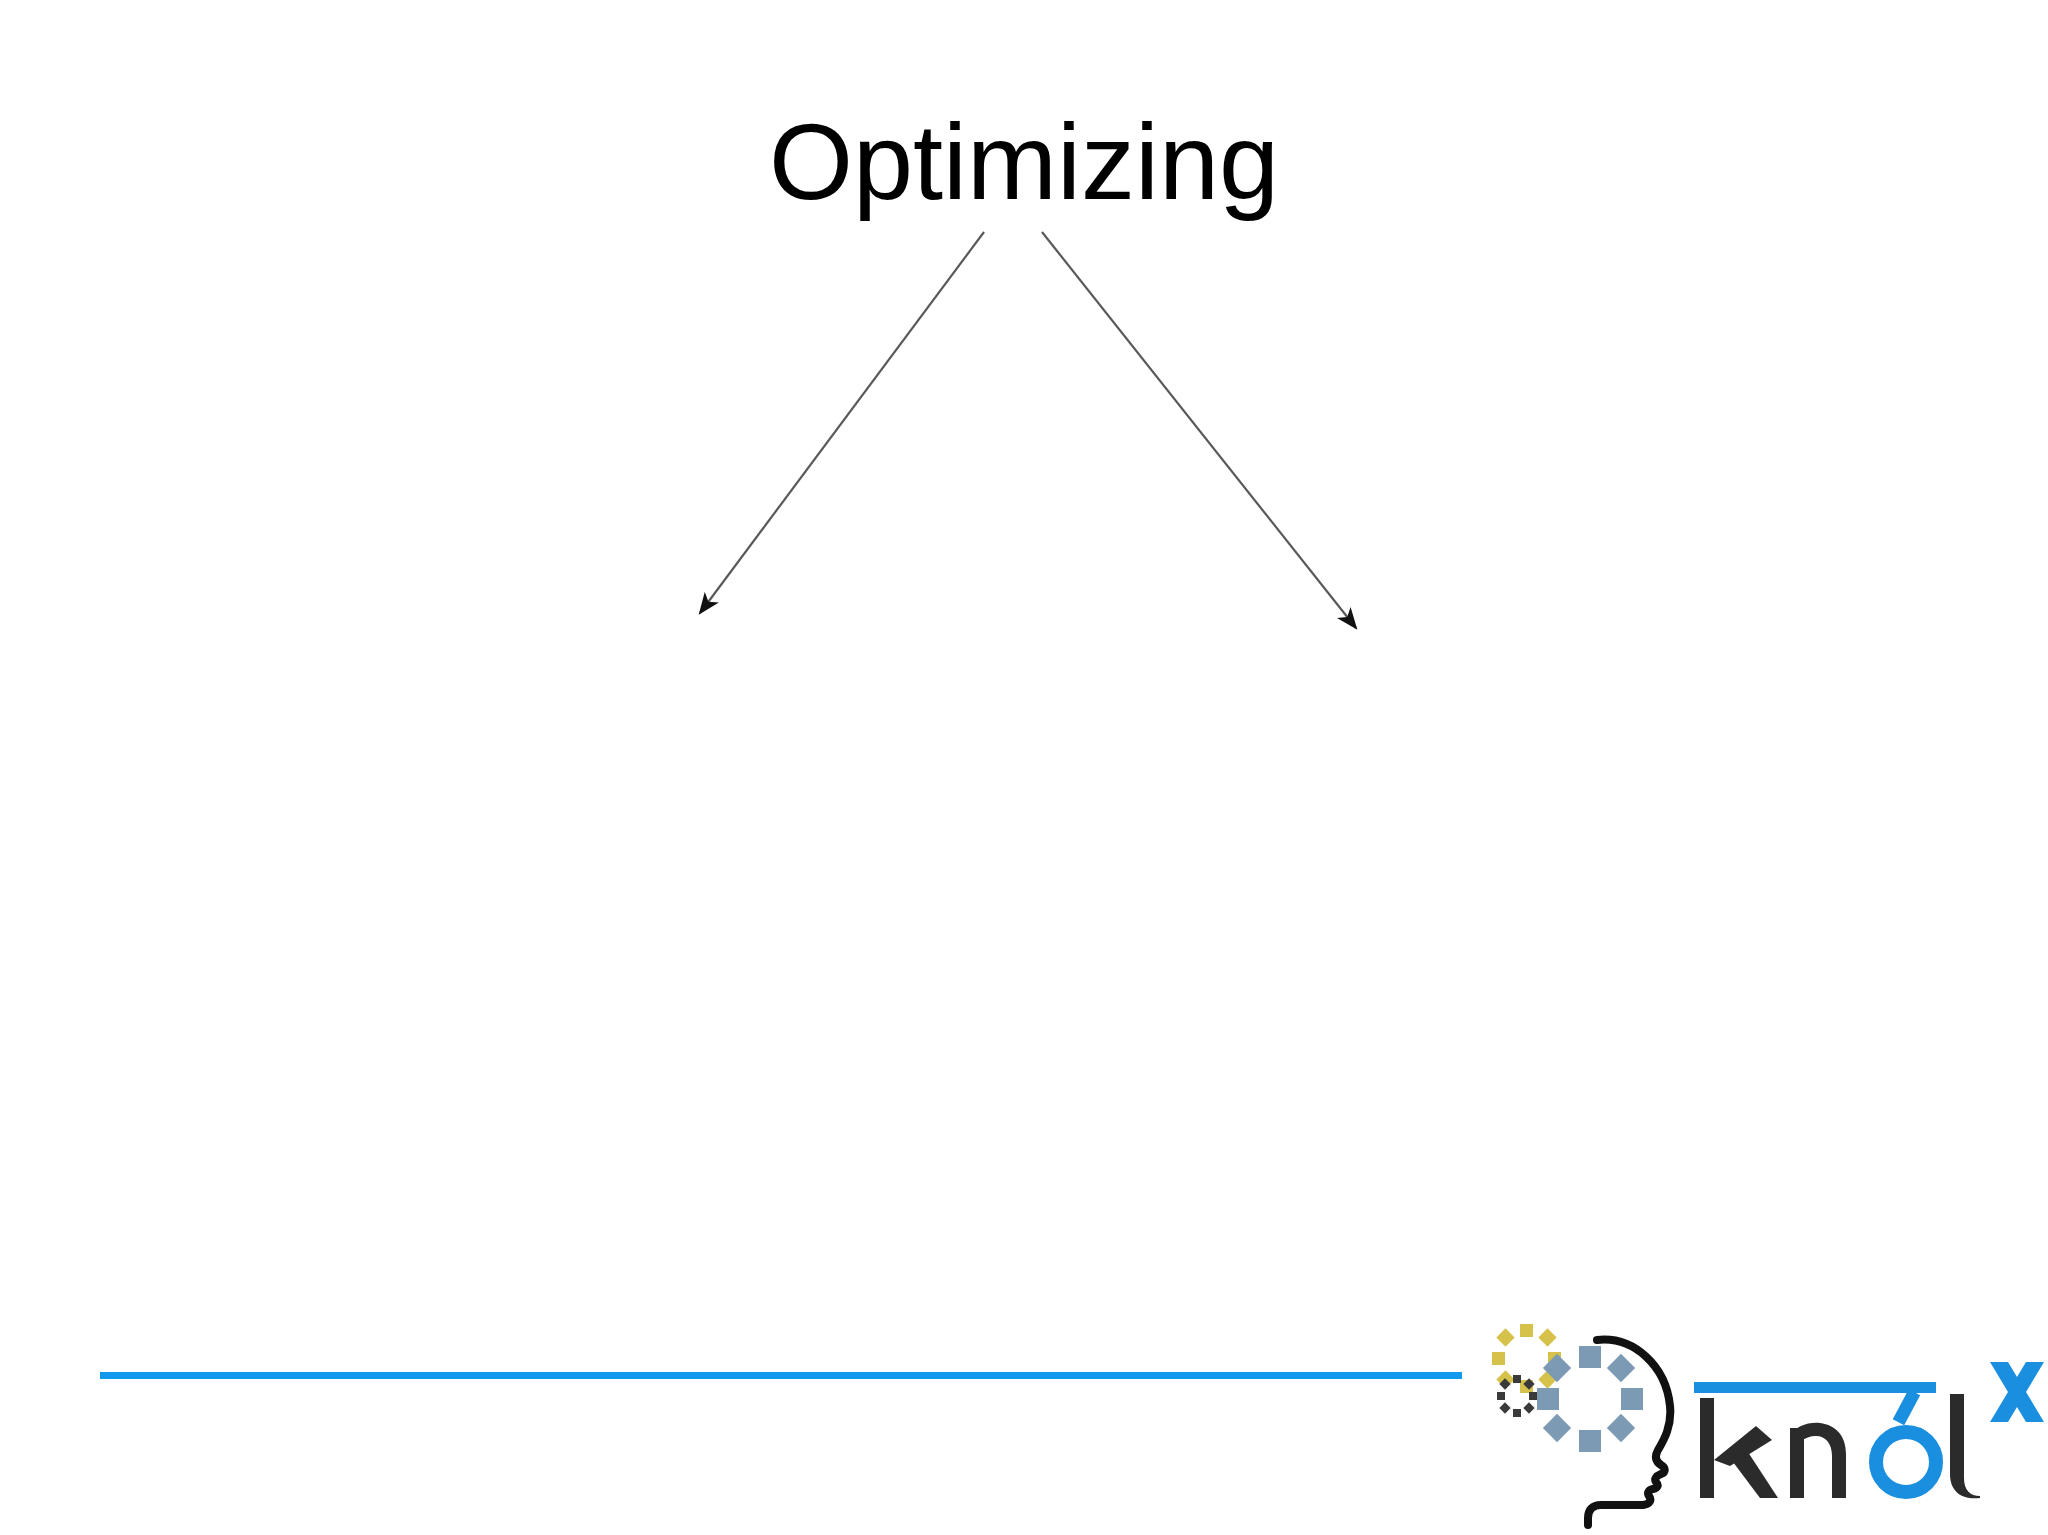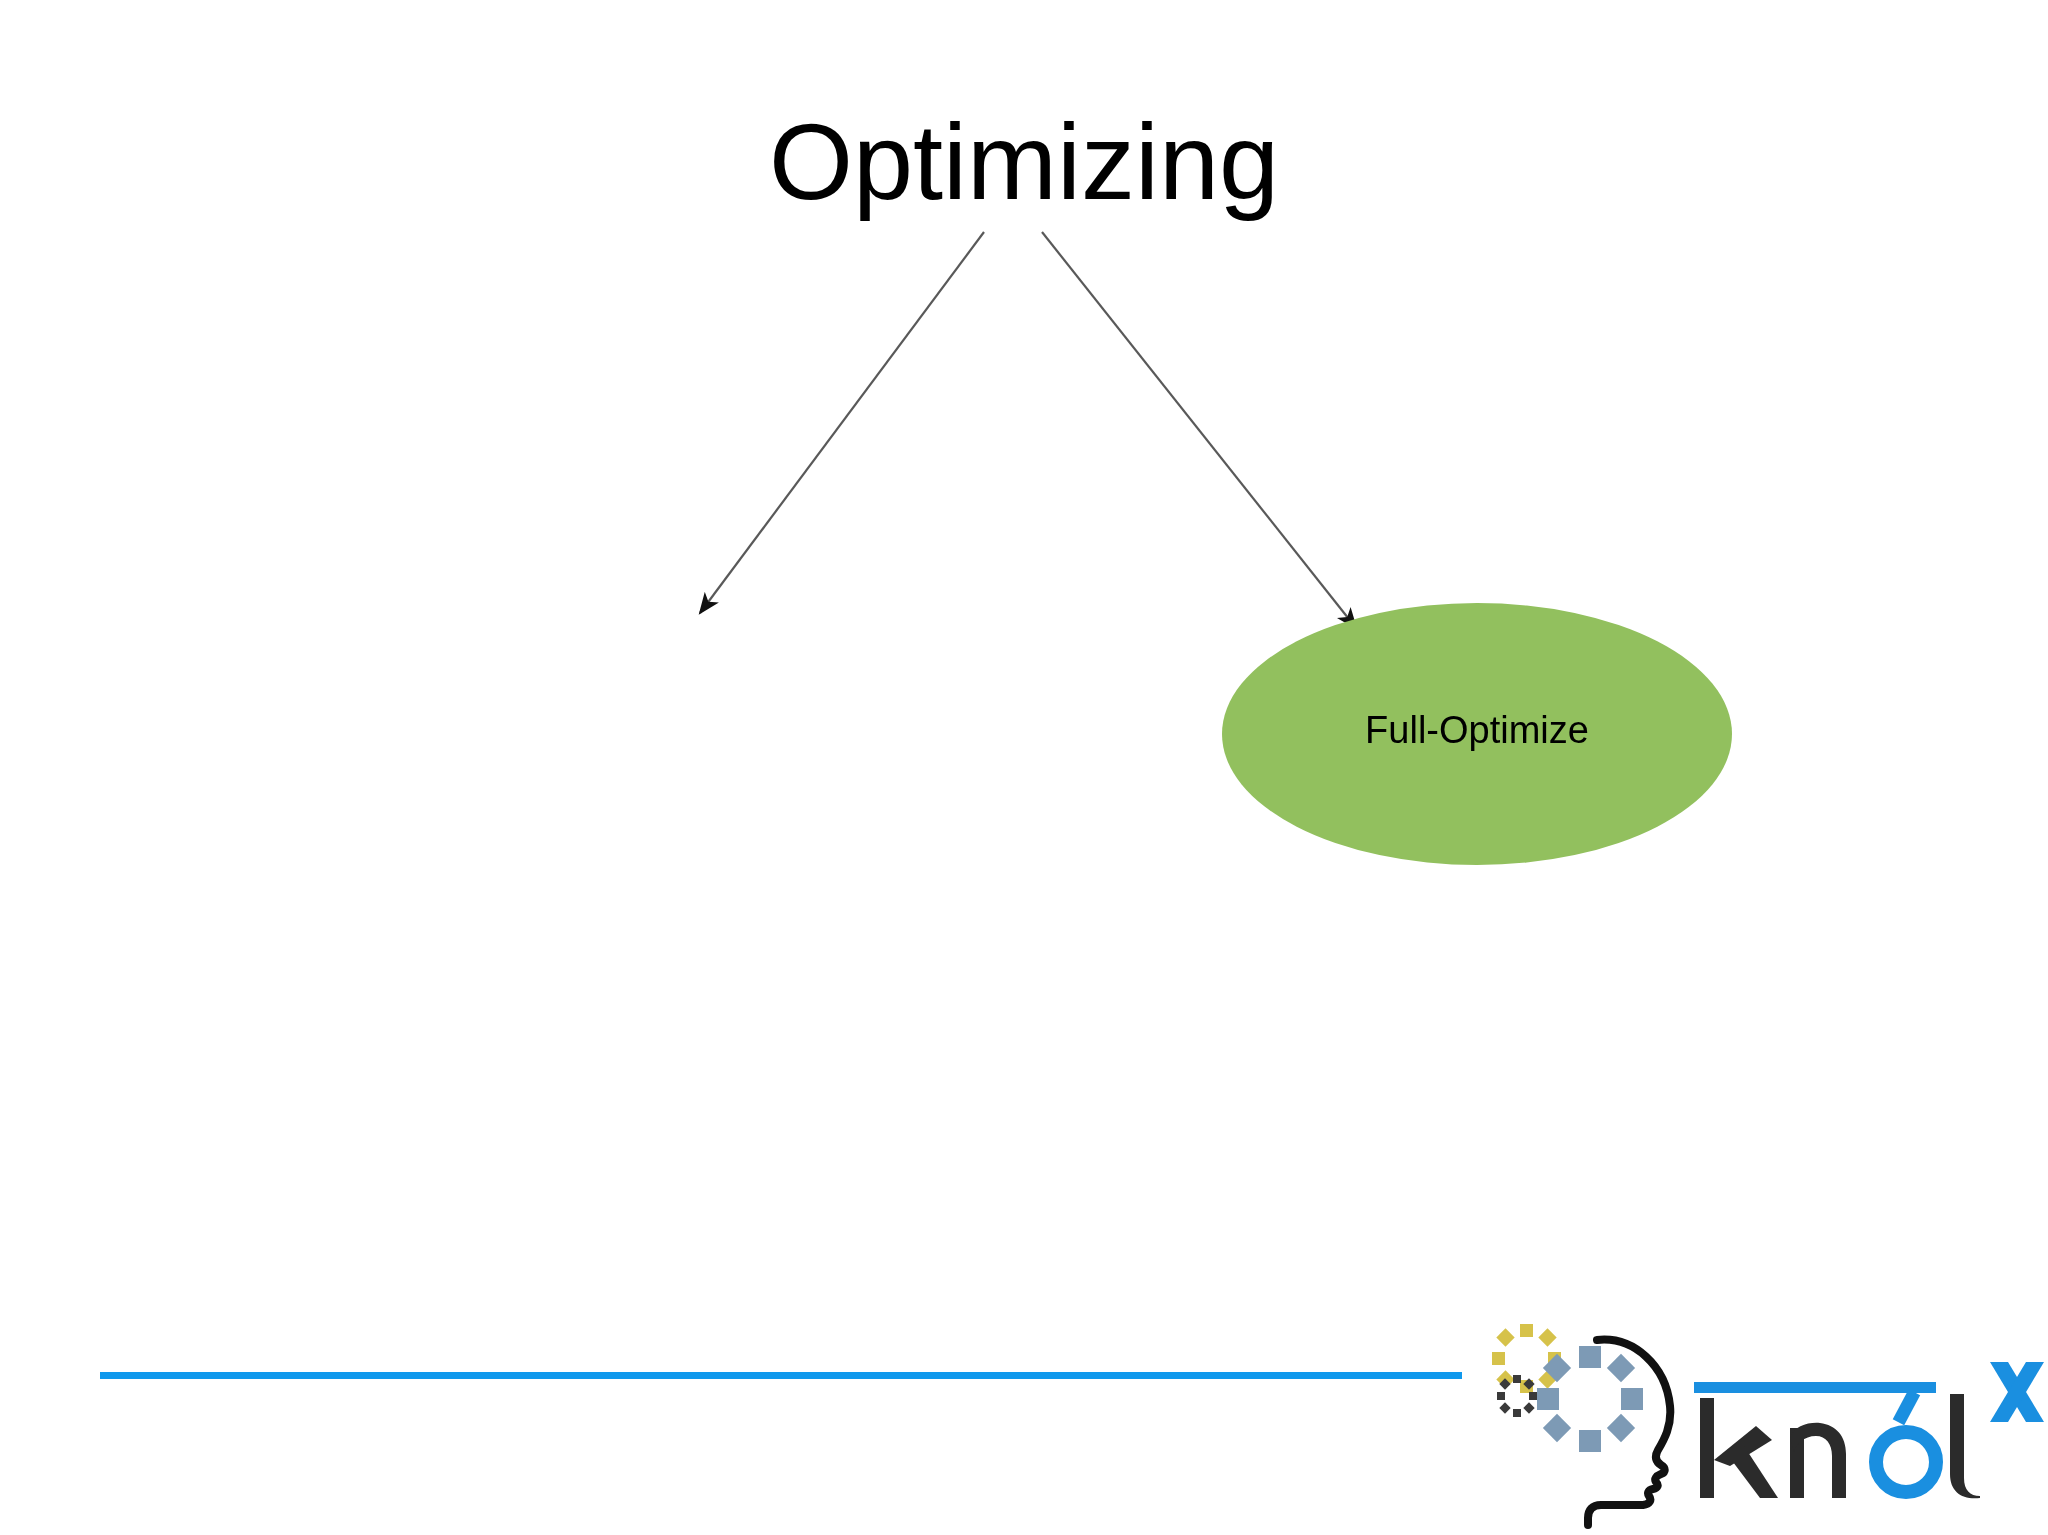--- a/index.html
+++ b/index.html
@@ -124,23 +124,20 @@
     <defs>
       <marker id="arrowhead" markerWidth="10" markerHeight="8" refX="9" refY="4" orient="auto" markerUnits="strokeWidth">
         <path d="M0,0 L10,4 L0,8 L2.6,4 Z" fill="#111111"></path>
       </marker>
     </defs>
     <line x1="984" y1="232" x2="700" y2="613" stroke="#595959" stroke-width="2.2" marker-end="url(#arrowhead)"></line>
     <line x1="1042" y1="232" x2="1356" y2="628" stroke="#595959" stroke-width="2.2" marker-end="url(#arrowhead)"></line>
   </svg>
 
 
-  <div class="node" id="node-full">
-    <span class="node-label">Full-Optimize</span>
-  </div>
 
   <div class="footer-rule"></div>
 
   <div class="logo">
 
     <svg class="logo-mark" viewBox="0 0 215 213" width="215" height="213">
 
       <g fill="#d6c24a">
         <rect x="36" y="2" width="13" height="13"></rect>
         <rect x="57" y="9" width="13" height="13" transform="rotate(45 63.5 15.5)"></rect>

